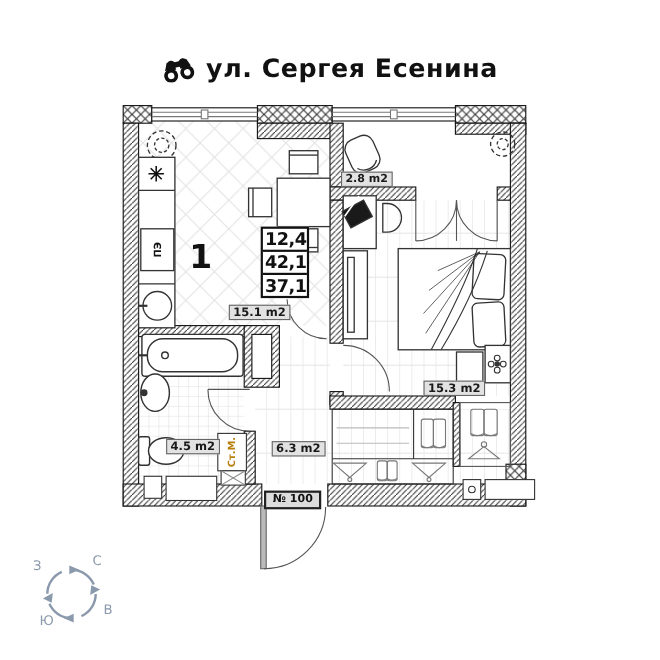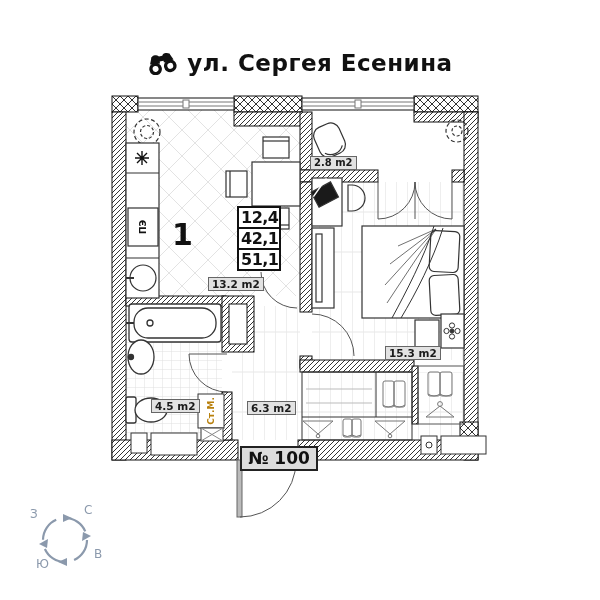--- a/index.html
+++ b/index.html
@@ -5,21 +5,21 @@
   html,body{margin:0;padding:0;background:#fff;}
   .page{position:relative;width:504px;height:600px;background:#fff;overflow:hidden;
         font-family:"DejaVu Sans", sans-serif;color:#111;}
   .title-bar{position:absolute;top:50px;left:0;width:600px;display:flex;
              justify-content:center;align-items:center;gap:10px;}
   .title-text{font-size:23px;font-weight:600;letter-spacing:.5px;color:#111;}
   .plan-svg{position:absolute;left:0;top:0;}
   .lbl{position:absolute;background:#e2e2e2;border:1px solid #666;color:#1a1a1a;
        font-size:10.5px;font-weight:bold;line-height:1.15;padding:0 3px;white-space:nowrap;}
   .apt-num{position:absolute;background:#ddd;border:2px solid #222;color:#111;
-       font-size:17px;font-weight:bold;padding:0 6px;line-height:1.25;white-space:nowrap;}
+       font-size:10px;font-weight:bold;padding:0 6px;line-height:1.25;white-space:nowrap;}
   .stamp-one{position:absolute;font-size:30px;font-weight:bold;color:#111;line-height:1;}
   .stamp-box{position:absolute;border:2px solid #111;background:#fff;width:40px;margin-left:40px;}
   .stamp-box .cell{font-size:16px;font-weight:bold;letter-spacing:-.5px;color:#111;
        border-bottom:2px solid #111;padding:0 1px 0 2px;line-height:19px;height:19px;}
   .stamp-box .cell:last-child{border-bottom:none;}
   .compass{position:absolute;left:18px;top:495px;width:110px;height:100px;}
   .compass .pt{position:absolute;font-size:12px;color:#8b99ac;font-weight:500;}
 </style>
 </head>
 <body>
@@ -273,32 +273,32 @@
       <rect x="421" y="436" width="16" height="18"></rect>
       <circle cx="429" cy="445" r="3" fill="none"></circle>
       <rect x="441" y="436" width="45" height="18"></rect>
     </g>
 
     <text x="143" y="230" transform="rotate(-90 143 227)" font-size="9" font-weight="bold" fill="#111" text-anchor="middle" font-family="DejaVu Sans, sans-serif">ПЭ</text>
     <text x="211" y="414" transform="rotate(-90 211 411)" font-size="9" font-weight="bold" fill="#b8800d" text-anchor="middle" font-family="DejaVu Sans, sans-serif">Ст.М.</text>
   </svg>
 
   <div class="lbl" style="left:310px;top:156px;font-size:10px;">2.8 m2</div>
-  <div class="lbl" style="left:208px;top:277px;">13.2 m2</div>
+  <div class="lbl" style="left:208px;top:277px;">15.1 m2</div>
   <div class="lbl" style="left:385px;top:346px;">15.3 m2</div>
   <div class="lbl" style="left:151px;top:399px;">4.5 m2</div>
   <div class="lbl" style="left:247px;top:401px;">6.3 m2</div>
 
   <div class="apt-num" style="left:240px;top:446px;">№ 100</div>
 
   <div class="stamp-one" style="left:172px;top:220px;">1</div>
   <div class="stamp-box" style="left:197px;top:206px;">
     <div class="cell">12,4</div>
     <div class="cell">42,1</div>
-    <div class="cell">51,1</div>
+    <div class="cell">37,1</div>
   </div>
 
   <div class="compass">
     <svg width="110" height="100" viewBox="0 0 110 100">
       <circle cx="47" cy="45" r="22" fill="none" stroke="#8b99ac" stroke-width="2.2" stroke-dasharray="25 9.5"></circle>
       <g fill="#8b99ac">
         <polygon points="45,19 54,23 45,27"></polygon>
         <polygon points="65,37 73,41 64,46"></polygon>
         <polygon points="49,63 40,67 49,71"></polygon>
         <polygon points="29,53 21,49 30,44"></polygon>

